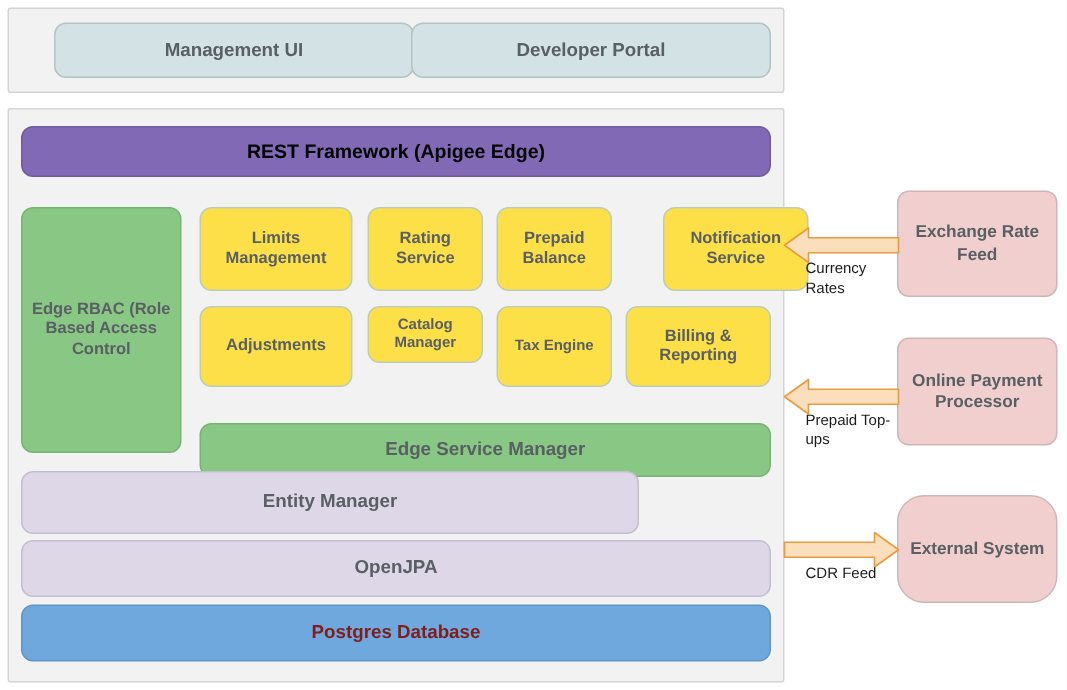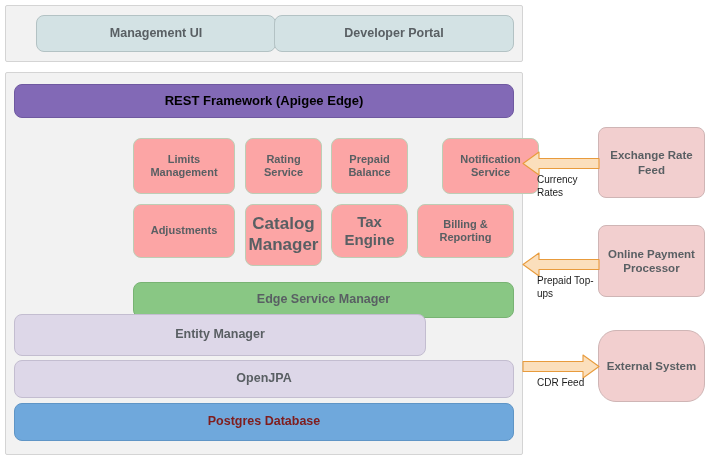--- a/index.html
+++ b/index.html
@@ -40,21 +40,21 @@
     color: #595f63;
     font-weight: bold;
     line-height: 1.22;
     padding: 2px 4px;
     box-sizing: border-box;
   }
 
   .node-teal      { background: #d3e2e4; border-color: #b3c2c4; }
   .node-purple    { background: #8269b6; border-color: #6f59a0; color: #000000; }
   .node-green-dk  { background: #89c784; border-color: #78b373; }
-  .node-green-lt  { background: #fca5a5; border-color: #bdcdb5; justify-content: center; }
+  .node-green-lt  { background: #fde047; border-color: #bdcdb5; justify-content: center; }
   .node-lavender  { background: #ddd7e8; border-color: #c3bdd0; }
   .node-blue      { background: #6fa8dc; border-color: #5f95c6; color: #7f1d1d; }
   .node-pink      { background: #f2cfcf; border-color: #cfb5b5; }
 
   
   .arrow-wrap { position: absolute; }
   .arrow-wrap svg { display: block; }
 
   .arrow-label {
     position: absolute;
@@ -81,41 +81,44 @@
   <div class="abs node node-teal" style="left:274px; top:15px; width:240px; height:37px; font-size:12.5px;">
     <span>Developer Portal</span>
   </div>
 
   <div class="abs panel" style="left:5px; top:72px; width:518px; height:383px;"></div>
 
   <div class="abs node node-purple" style="left:14px; top:84px; width:500px; height:34px; font-size:13px;">
     <span>REST Framework (Apigee Edge)</span>
   </div>
 
+  <div class="abs node node-green-dk" style="left:14px; top:138px; width:107px; height:164px; font-size:11px;">
+    <span>Edge RBAC (Role Based Access Control</span>
+  </div>
 
   <div class="abs node node-green-lt" style="left:133px; top:138px; width:102px; height:56px; font-size:11px;">
     <span>Limits Management</span>
   </div>
   <div class="abs node node-green-lt" style="left:245px; top:138px; width:77px; height:56px; font-size:11px;">
     <span>Rating Service</span>
   </div>
   <div class="abs node node-green-lt" style="left:331px; top:138px; width:77px; height:56px; font-size:11px;">
     <span>Prepaid Balance</span>
   </div>
   <div class="abs node node-green-lt" style="left:442px; top:138px; width:97px; height:56px; font-size:11px;">
     <span>Notification Service</span>
   </div>
 
   <div class="abs node node-green-lt" style="left:133px; top:204px; width:102px; height:54px; font-size:11px;">
     <span>Adjustments</span>
   </div>
-  <div class="abs node node-green-lt" style="left:245px; top:204px; width:77px; height:62px; font-size:17px;">
+  <div class="abs node node-green-lt" style="left:245px; top:204px; width:77px; height:38px; font-size:10px;">
     <span>Catalog Manager</span>
   </div>
-  <div class="abs node node-green-lt" style="left:331px; top:204px; width:77px; height:54px; font-size:15px;border-radius:11px;">
+  <div class="abs node node-green-lt" style="left:331px; top:204px; width:77px; height:54px; font-size:10px;">
     <span>Tax Engine</span>
   </div>
   <div class="abs node node-green-lt" style="left:417px; top:204px; width:97px; height:54px; font-size:11px;">
     <span>Billing &amp; Reporting</span>
   </div>
 
   <div class="abs node node-green-dk" style="left:133px; top:266px; width:381px; height:36px; font-size:12.5px;margin-top:16px;">
     <span>Edge Service Manager</span>
   </div>
 

